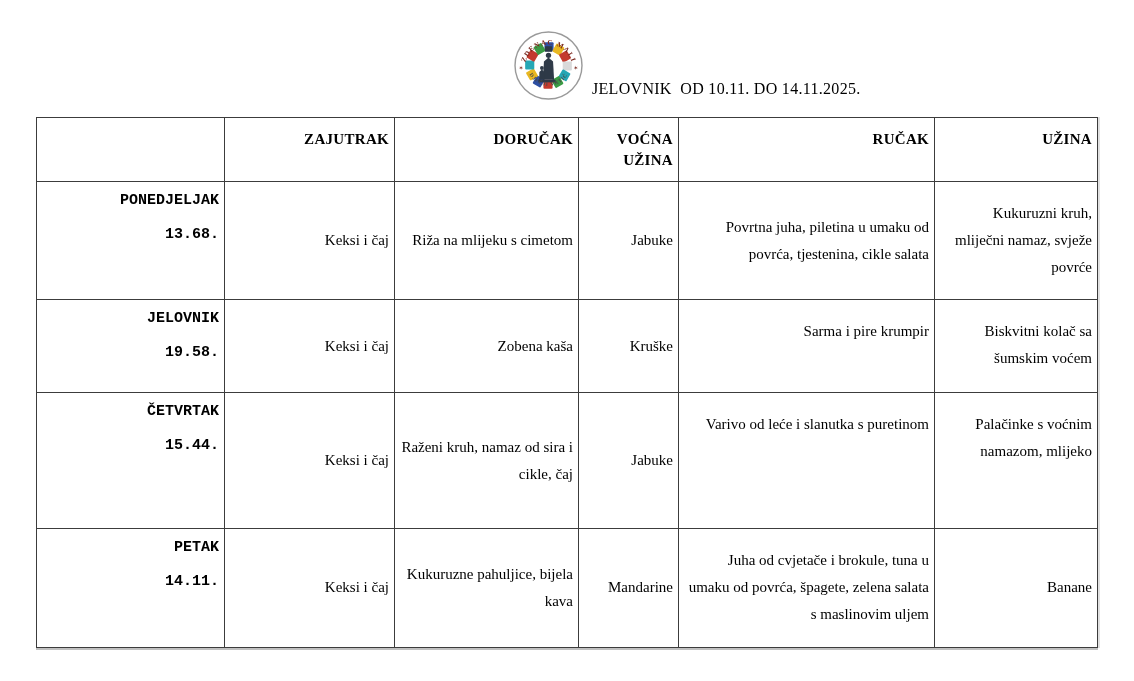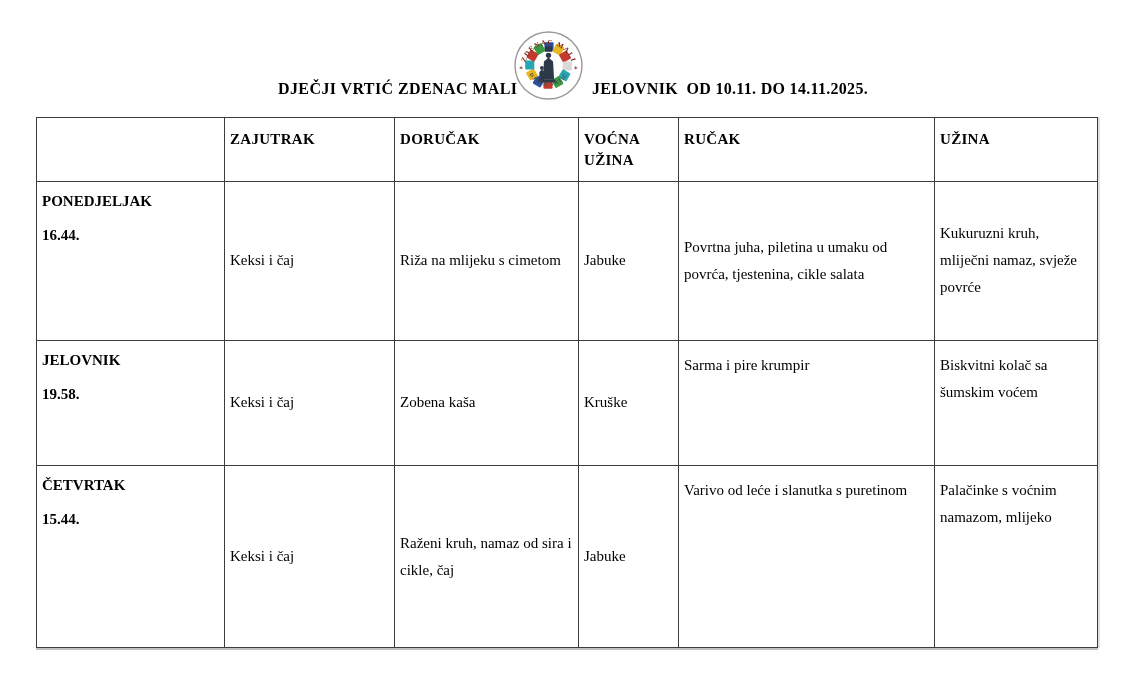--- a/index.html
+++ b/index.html
@@ -5,56 +5,55 @@
   html,body{margin:0;padding:0;background:#fff;}
   .page{
     position:relative;width:1134px;height:681px;background:#ffffff;
     font-family:"Liberation Serif","DejaVu Serif",serif;color:#000;overflow:hidden;
   }
   .title-left{
     position:absolute;left:278px;top:80px;font-size:16px;font-weight:bold;
     letter-spacing:.4px;white-space:pre;
   }
   .title-right{
-    position:absolute;left:592px;top:80px;font-size:16px;font-weight:bold;
+    position:absolute;left:592px;top:80px;font-size:16px;font-weight:normal;
     letter-spacing:.3px;white-space:pre;
   }
   .logo{position:absolute;left:514px;top:31px;width:69px;height:69px;}
   table.menu{
     position:absolute;left:36px;top:117px;width:1061px;height:531px;
     border-collapse:collapse;table-layout:fixed;
     box-shadow:0 2px 0 rgba(140,140,140,.55), 2px 0 0 rgba(170,170,170,.35);
   }
   table.menu col.c0{width:188px;}
   table.menu col.c1{width:170px;}
   table.menu col.c2{width:184px;}
   table.menu col.c3{width:100px;}
   table.menu col.c4{width:256px;}
   table.menu col.c5{width:163px;}
   .menu th,.menu td{
-    border:1px solid #3c3c3c;text-align:left;font-size:15px;
+    border:1px solid #3c3c3c;text-align:right;font-size:15px;
     padding:2px 5px;line-height:1.8;vertical-align:middle;overflow:hidden;
   }
   .menu th{vertical-align:top;padding-top:11px;font-weight:bold;line-height:1.4;letter-spacing:.3px;}
-  .menu td.day{vertical-align:top;padding-top:10px;font-weight:bold;line-height:1.2;}
+  .menu td.day{vertical-align:top;padding-top:10px;font-weight:bold;line-height:1.2;font-family:Liberation Mono, monospace;}
   .menu td.day .day-date{margin-top:16px;}
-  .menu td.vtop{vertical-align:top;padding-top:11px;}
+  .menu td.vtop{vertical-align:top;padding-top:18px;}
   tr.rh{height:64px;}
   tr.r0{height:96px;}
   tr.r1{height:99px;}
   tr.r2{height:76px;}
   tr.r3{height:110px;}
   tr.r4{height:97px;}
 </style>
 </head>
 <body>
 
 <div class="page">
 
-  <div class="title-left">DJEČJI VRTIĆ ZDENAC MALI</div>
 
   <svg class="logo" viewBox="0 0 68 68" xmlns="http://www.w3.org/2000/svg">
     <defs>
       <path id="arcTop" d="M 10.5 37 A 23.5 23.5 0 0 1 57.5 37"></path>
       <path id="arcBottom" d="M 13.5 39 A 21.5 21.5 0 0 0 54.5 39"></path>
     </defs>
     <circle cx="34" cy="34" r="33" fill="#ffffff" stroke="#9a9a9a" stroke-width="1.4"></circle>
     <g>
       <rect x="30" y="11" width="9" height="9" rx="1" transform="rotate(0 34 34)" fill="#2d4fa2"></rect>
       <rect x="30" y="11" width="9" height="9" rx="1" transform="rotate(30 34 34)" fill="#e8b722"></rect>
@@ -106,21 +105,21 @@
         <th>DORUČAK</th>
         <th>VOĆNA UŽINA</th>
         <th>RUČAK</th>
         <th>UŽINA</th>
       </tr>
     </thead>
     <tbody>
       <tr class="r0">
         <td class="day">
           <div>PONEDJELJAK</div>
-          <div class="day-date">16.44.</div>
+          <div class="day-date">13.68.</div>
         </td>
         <td>Keksi i čaj</td>
         <td>Riža na mlijeku s cimetom</td>
         <td>Jabuke</td>
         <td>Povrtna juha, piletina u umaku od povrća, tjestenina, cikle salata</td>
         <td>Kukuruzni kruh, mliječni namaz, svježe povrće</td>
       </tr>
       <tr class="r2">
         <td class="day">
           <div>JELOVNIK</div>
@@ -136,15 +135,26 @@
         <td class="day">
           <div>ČETVRTAK</div>
           <div class="day-date">15.44.</div>
         </td>
         <td>Keksi i čaj</td>
         <td>Raženi kruh, namaz od sira i cikle, čaj</td>
         <td>Jabuke</td>
         <td class="vtop">Varivo od leće i slanutka s puretinom</td>
         <td class="vtop">Palačinke s voćnim namazom, mlijeko</td>
       </tr>
+      <tr class="r4">
+        <td class="day">
+          <div>PETAK</div>
+          <div class="day-date">14.11.</div>
+        </td>
+        <td>Keksi i čaj</td>
+        <td>Kukuruzne pahuljice, bijela kava</td>
+        <td>Mandarine</td>
+        <td>Juha od cvjetače i brokule, tuna u umaku od povrća, špagete, zelena salata s maslinovim uljem</td>
+        <td>Banane</td>
+      </tr>
     </tbody>
   </table>
 </div>
 
 </body></html>

